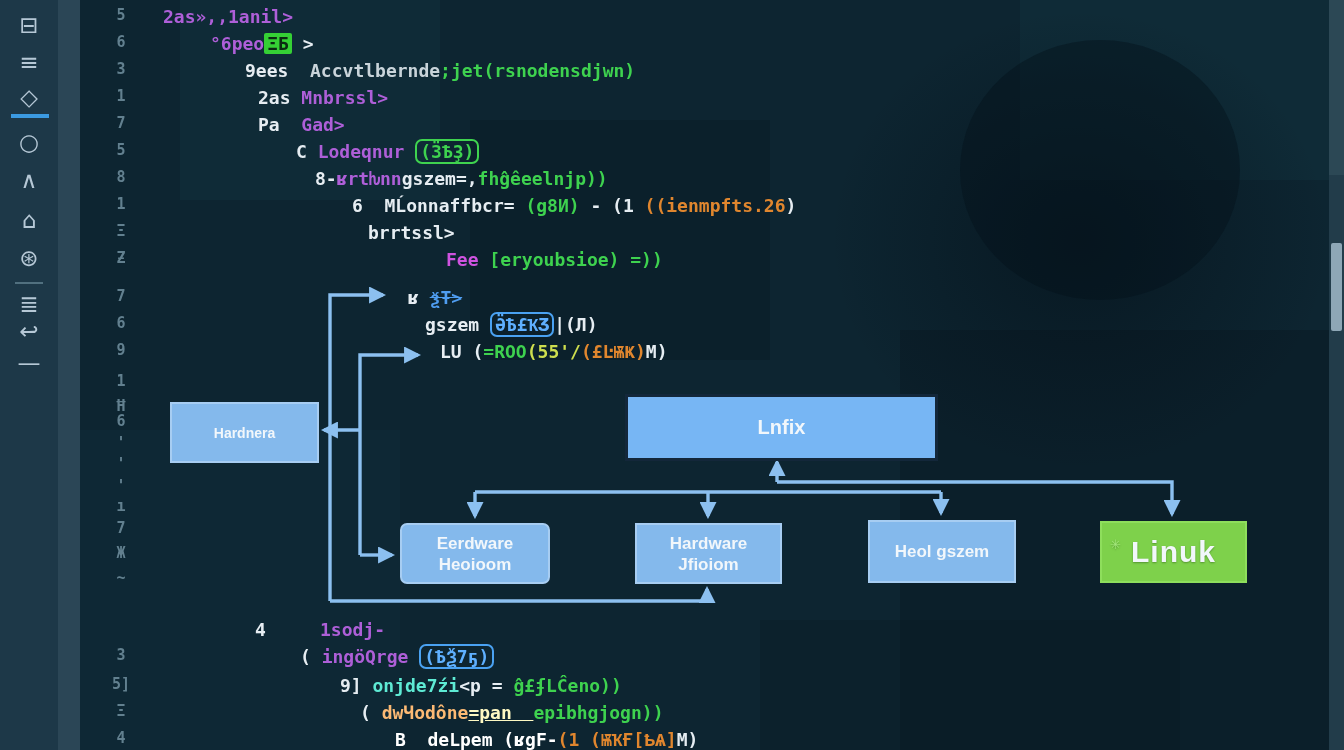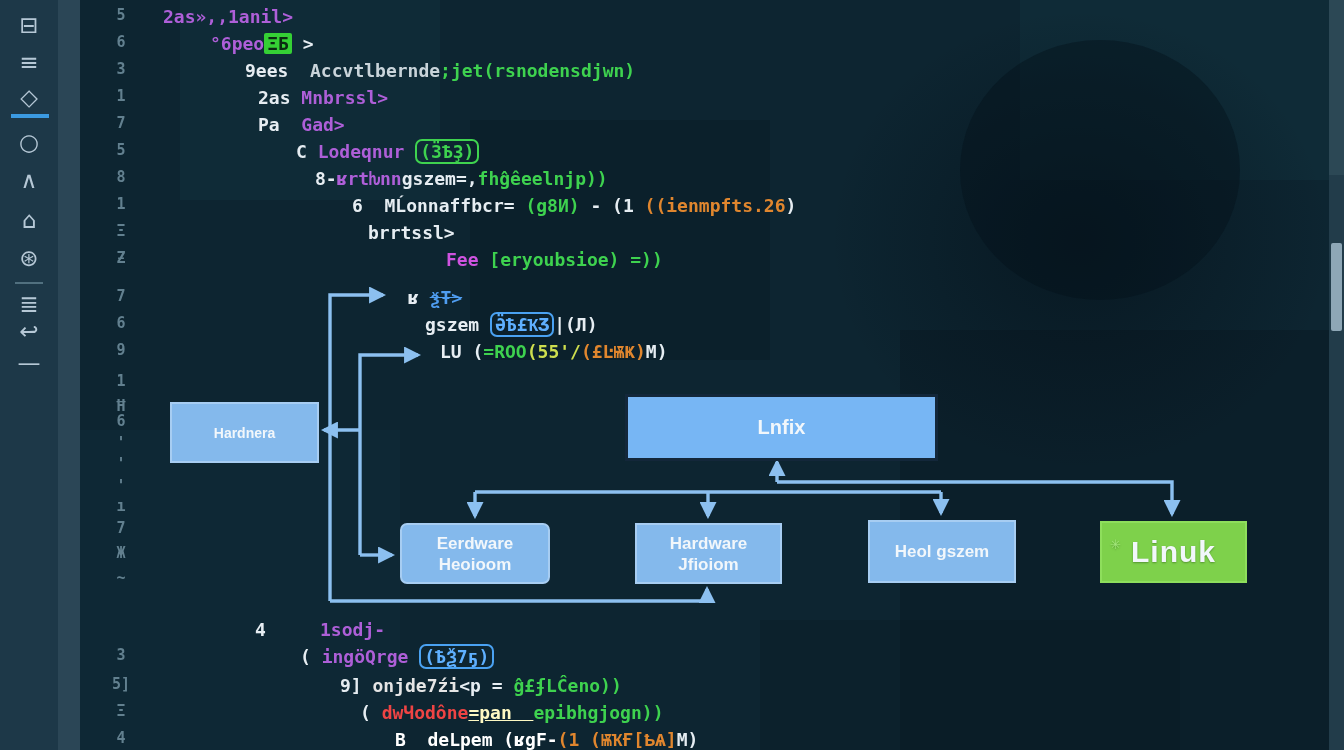--- a/index.html
+++ b/index.html
@@ -124,23 +124,23 @@
     <div class="gutter-num" style="top: 455px;">'</div>
     <div class="gutter-num" style="top: 477px;">'</div>
     <div class="gutter-num" style="top: 497px;">ı</div>
     <div class="gutter-num" style="top: 519px;">7</div>
     <div class="gutter-num" style="top: 544px;">Ж</div>
     <div class="gutter-num" style="top: 569px;">~</div>
     <div class="code-row" style="top: 619px; left: 255px;"><span style="color: rgb(230, 237, 242);">4</span><span style="color: rgb(230, 237, 242);">     </span><span style="color: rgb(174, 95, 216);">1sodj-</span></div>
     <div class="gutter-num" style="top: 646px;">3</div>
     <div class="code-row" style="top: 646px; left: 300px;"><span style="color: rgb(230, 237, 242);">( </span><span style="color: rgb(174, 95, 216);">ingöQrge </span><span class="seg-bframe">(ѢѮ7ҕ)</span></div>
     <div class="gutter-num" style="top: 675px;">5]</div>
-    <div class="code-row" style="top: 675px; left: 340px;"><span style="color: rgb(230, 237, 242);">9] </span><span style="color: #e5e5e5;">onjde7źi</span><span style="color: rgb(230, 237, 242);">&lt;p = </span><span style="color: rgb(62, 210, 79);">ĝ£ʄLĈeno))</span></div>
+    <div class="code-row" style="top: 675px; left: 340px;"><span style="color: rgb(230, 237, 242);">9] </span><span style="color: #5eead4;">onjde7źi</span><span style="color: rgb(230, 237, 242);">&lt;p = </span><span style="color: rgb(62, 210, 79);">ĝ£ʄLĈeno))</span></div>
     <div class="gutter-num" style="top: 702px;">Ξ</div>
-    <div class="code-row" style="top: 702px; left: 360px;"><span style="color: rgb(230, 237, 242);">( </span><span style="color: #ef4444;">dwЧodône</span><span style="color: #fef9c3; text-decoration: underline;">=pan  </span><span style="color: rgb(62, 210, 79);">epibhgjogn))</span></div>
+    <div class="code-row" style="top: 702px; left: 360px;"><span style="color: rgb(230, 237, 242);">( </span><span style="color: #fdba74;">dwЧodône</span><span style="color: #fef9c3; text-decoration: underline;">=pan  </span><span style="color: rgb(62, 210, 79);">epibhgjogn))</span></div>
     <div class="gutter-num" style="top: 729px;">4</div>
     <div class="code-row" style="top: 729px; left: 395px;"><span style="color: #ffffff;">B  deLpem (ʁgF-</span><span style="color: rgb(224, 134, 46);">(1 (ѬҠҒ[ҌѦ]</span><span style="color: rgb(230, 237, 242);">M)</span></div>
   </div>
 
 <svg class="connectors" width="1344" height="750">
   <defs>
     <marker id="arr" viewBox="0 0 10 10" refX="8.2" refY="5" markerWidth="5" markerHeight="5" orient="auto-start-reverse">
       <path d="M0,0 L10,5 L0,10 z" fill="#8cc0f0"></path>
     </marker>
   </defs>

